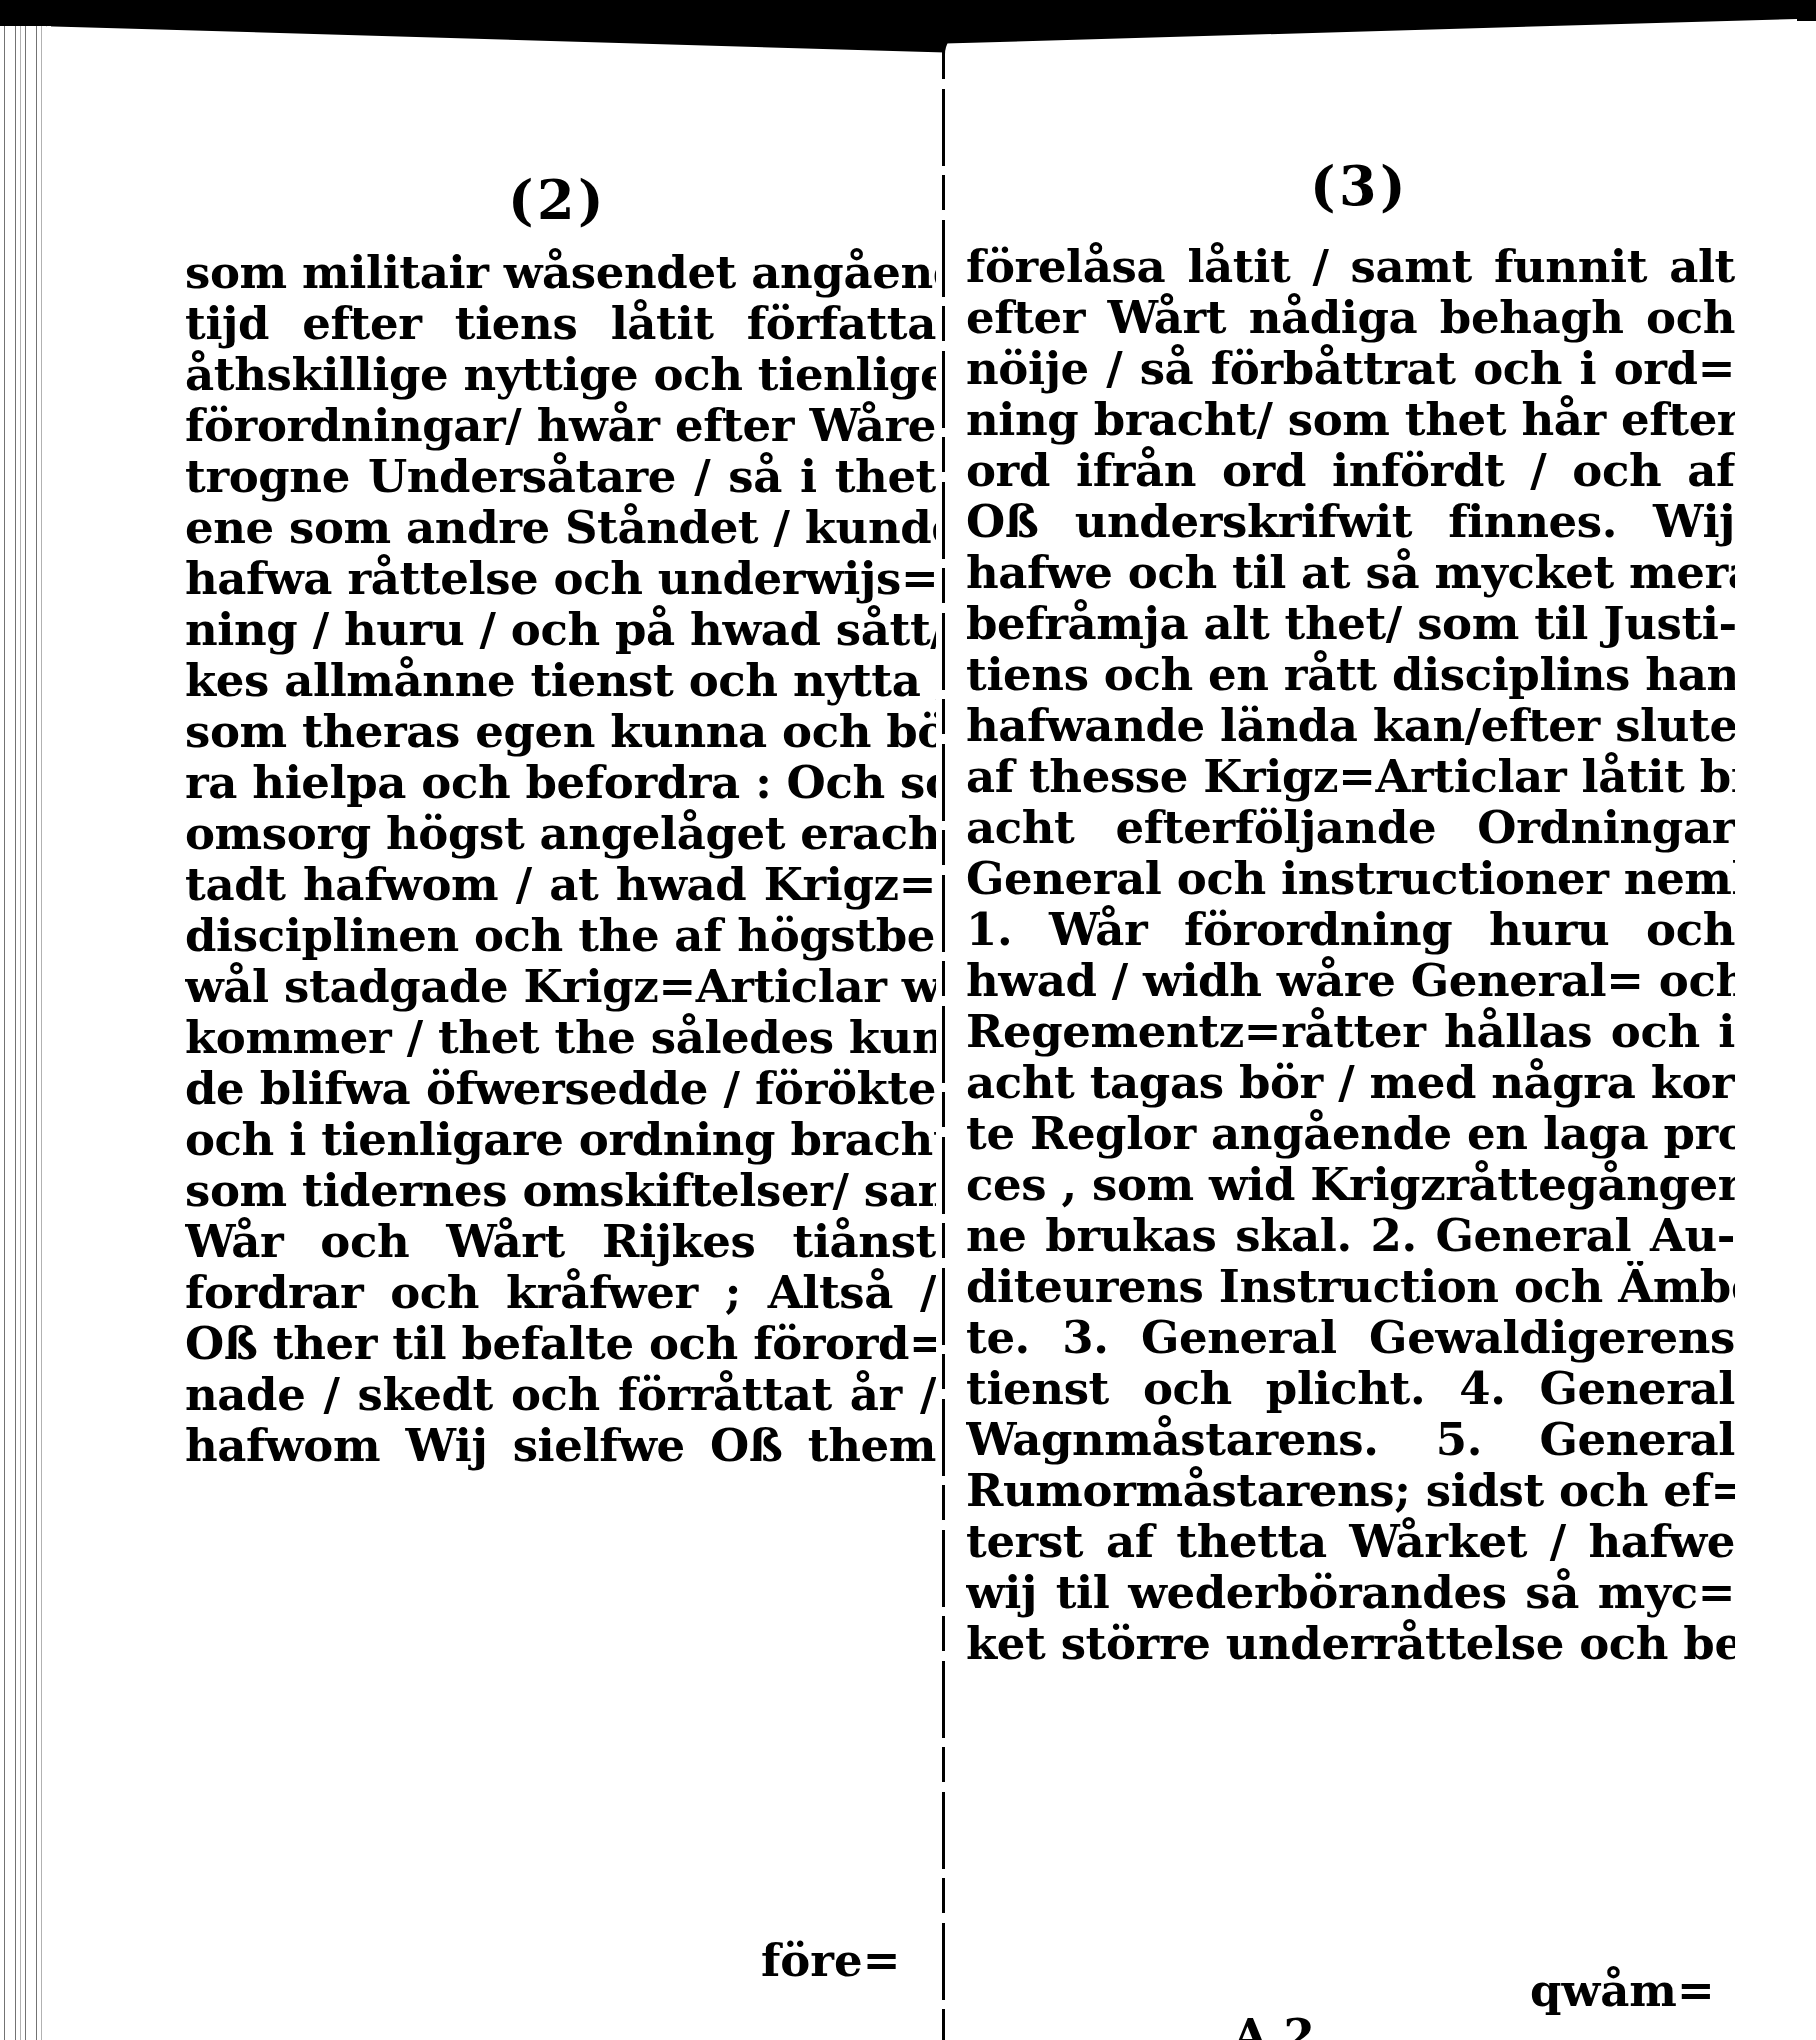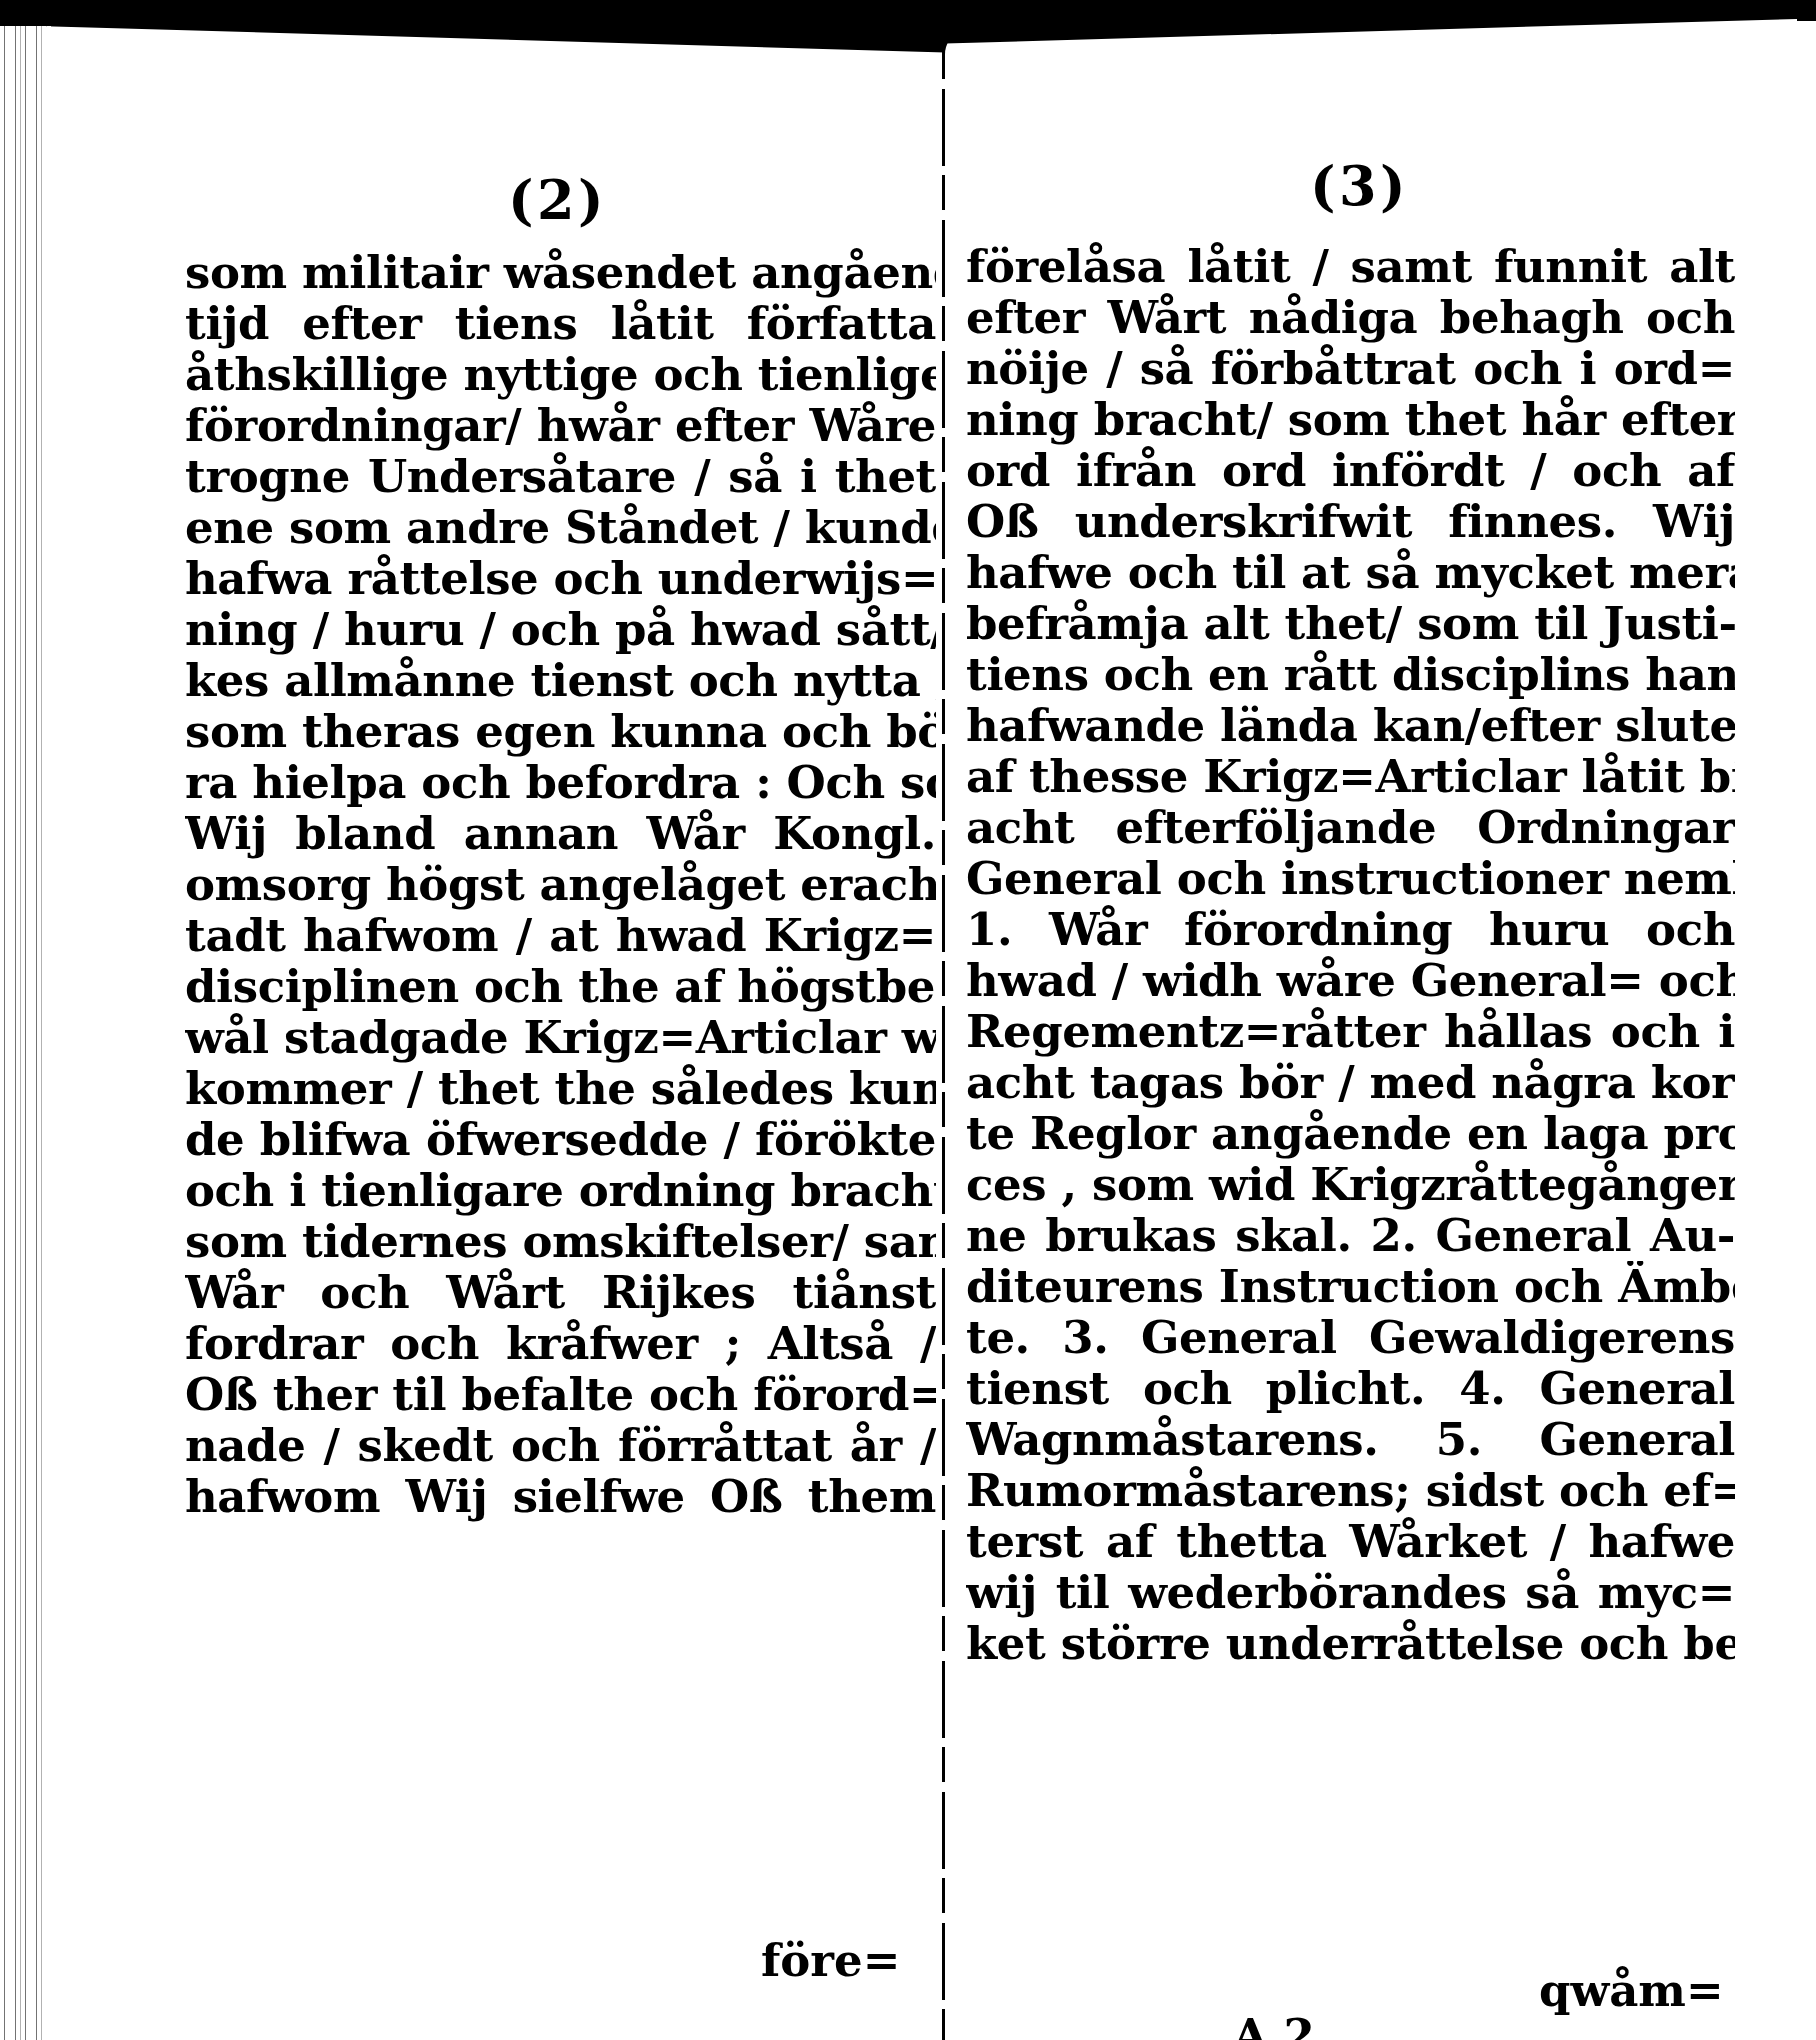--- a/index.html
+++ b/index.html
@@ -95,21 +95,21 @@
     line-height: 1;
   }
   .right .signature { left: 288px; top: 1949px; margin-top: 45px; }
   .catchword {
     position: absolute;
     font-weight: bold;
     font-size: 45px;
     line-height: 1;
   }
   .left .catchword { left: 716px; top: 1927px; }
-  .right .catchword { left: 585px; top: 1949px; margin-left: 9px; }
+  .right .catchword { left: 585px; top: 1949px; }
 </style>
 </head>
 <body>
 
 <div class="scan">
   <div class="page-stack-left"></div>
   <div class="page-stack-right"></div>
 
   <div class="page left">
     <div class="folio">(2)</div>
@@ -118,21 +118,20 @@
       <span class="line">tijd efter tiens låtit författa</span>
       <span class="line">åthskillige nyttige och tienlige</span>
       <span class="line">förordningar/ hwår efter Wåre</span>
       <span class="line">trogne Undersåtare / så i thet</span>
       <span class="line">ene som andre Ståndet / kunde</span>
       <span class="line">hafwa råttelse och underwijs=</span>
       <span class="line">ning / huru / och på hwad sått/</span>
       <span class="line">kes allmånne tienst och nytta /</span>
       <span class="line">som theras egen kunna och bö=</span>
       <span class="line">ra hielpa och befordra : Och som</span>
-      <span class="line">Wij bland annan Wår Kongl.</span>
       <span class="line">omsorg högst angelåget erach=</span>
       <span class="line">tadt hafwom / at hwad Krigz=</span>
       <span class="line">disciplinen och the af högstbe=</span>
       <span class="line">wål stadgade Krigz=Articlar wid</span>
       <span class="line">kommer / thet the således kun=</span>
       <span class="line">de blifwa öfwersedde / förökte</span>
       <span class="line">och i tienligare ordning brachte/</span>
       <span class="line">som tidernes omskiftelser/ samt</span>
       <span class="line">Wår och Wårt Rijkes tiånst</span>
       <span class="line">fordrar och kråfwer ; Altså /</span>

